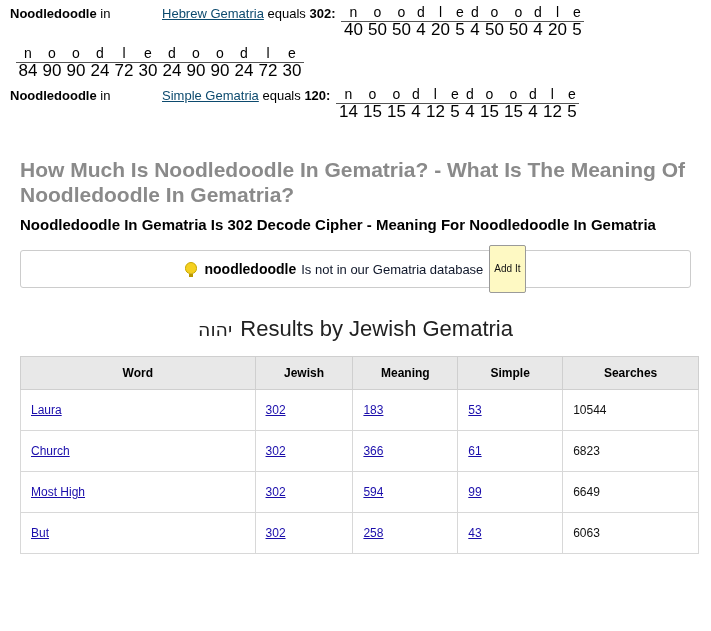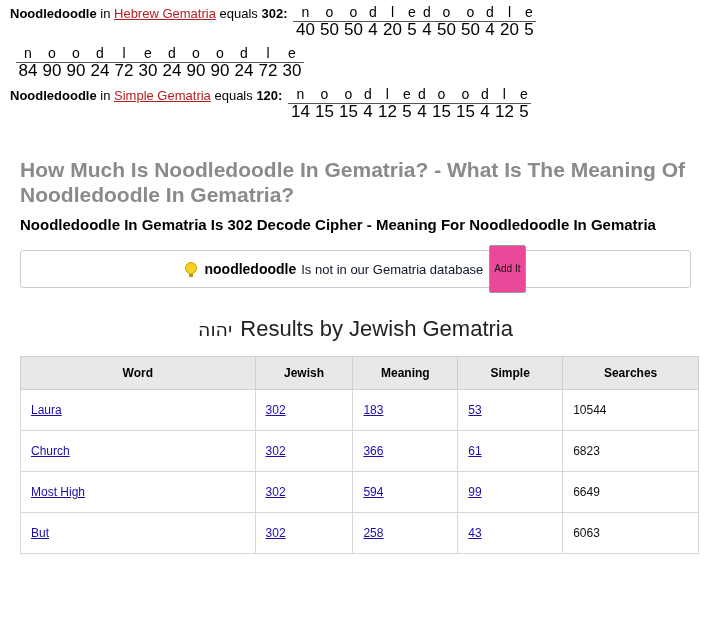--- a/index.html
+++ b/index.html
@@ -25,21 +25,21 @@
     margin-bottom: 2px;
   }
   .calc-row.first { margin-top: 4px; }
   .calc-lead {
     font-size: 13px;
     line-height: 18px;
     white-space: nowrap;
     padding-top: 1px;
   }
   .calc-lead b { font-weight: bold; }
-  .calc-lead a { color: #b91c1c; text-decoration: underline; }
+  .calc-lead a { color: #0c4a6e; text-decoration: underline; margin-left: 48px; }
   .letters {
     margin-left: 6px;
     display: flex;
     flex-direction: column;
   }
   .letters .lrow {
     display: flex;
     align-items: flex-end;
   }
   .letters .lrow.top { border-bottom: 1px solid #555; padding-bottom: 1px; }
@@ -99,21 +99,21 @@
     left: 3px; bottom: -4px;
     width: 4px; height: 3px;
     background: #b99700;
   }
   .notice-word { font-weight: bold; font-size: 14px; }
   .notice-text { font-size: 13px; margin-left: 5px; color: #0f172a; }
   .addit {
     margin-left: 6px;
     font-size: 10px;
     border: 1px solid #9a9a9a;
-    background: #ec4899;
+    background: #fef9c3;
     border-radius: 2px;
     padding: 16px 4px;
     line-height: 14px;
     display: inline-block;
     color: #111;
   }
 
   
   .results-head {
     margin-top: 28px;

